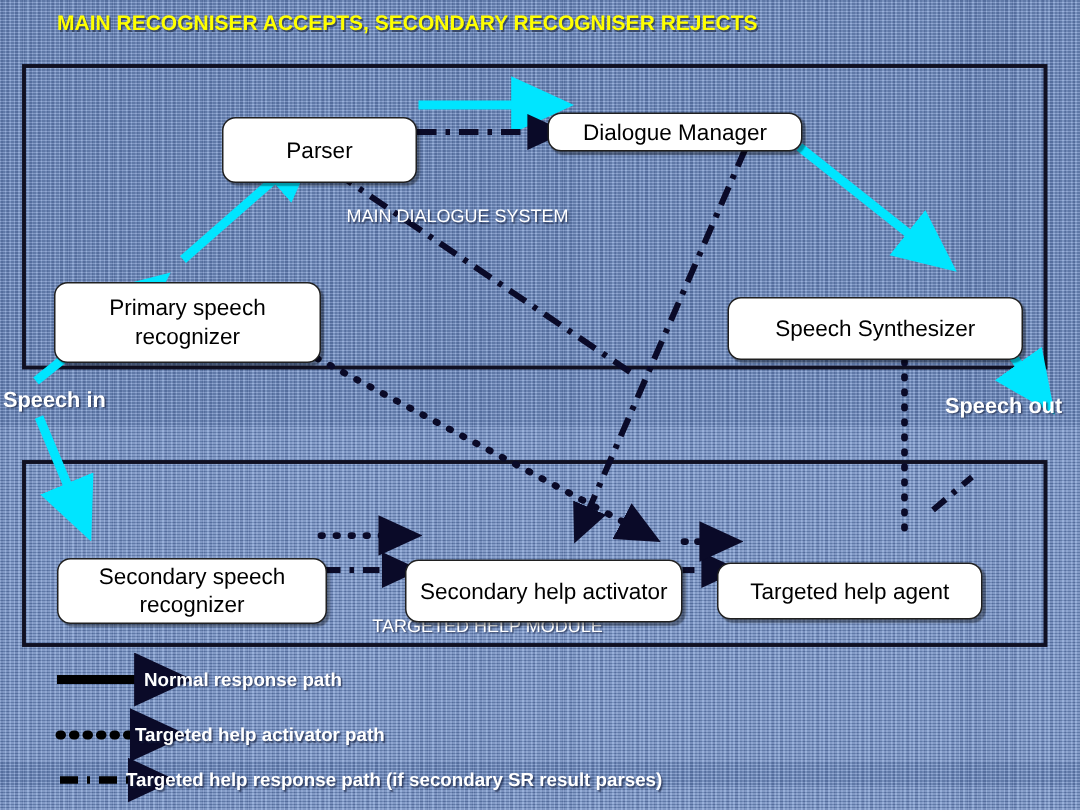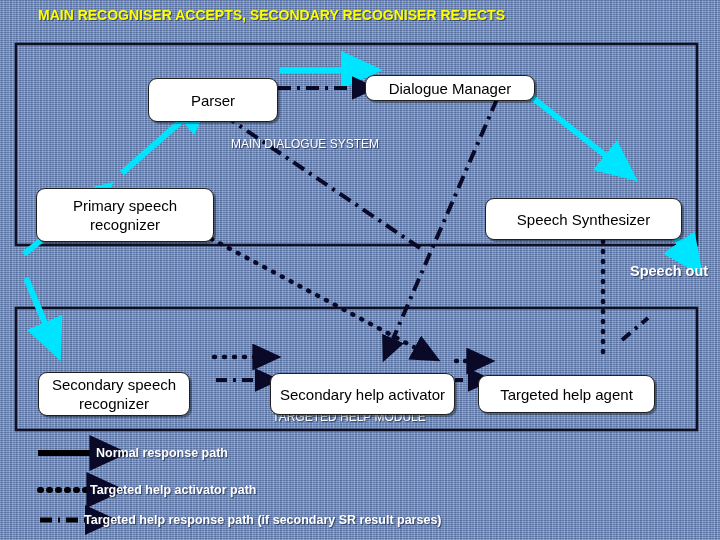--- a/index.html
+++ b/index.html
@@ -120,40 +120,41 @@
     <path d="M38,453 L105,453" stroke="#000000" stroke-width="6" fill="none" marker-end="url(#blackhead)"></path>
     <path d="M40,490 L102,490" stroke="#000000" stroke-width="6" fill="none" stroke-dasharray="1,8" stroke-linecap="round" marker-end="url(#blackhead)"></path>
     <path d="M40,520 L98,520" stroke="#000000" stroke-width="5" fill="none" stroke-dasharray="12,6,2,6" marker-end="url(#blackhead)"></path>
   </svg>
 
   <div class="title">MAIN RECOGNISER ACCEPTS, SECONDARY RECOGNISER REJECTS</div>
 
   <div class="grouplabel" style="left:190px; top:133px; width:230px;">MAIN DIALOGUE
 SYSTEM</div>
 
-  <div class="grouplabel" style="left:210px; top:406px; width:230px;margin-left:24px;">TARGETED HELP
+  <div class="grouplabel" style="left:210px; top:406px; width:230px;">TARGETED HELP
 MODULE</div>
 
   <div class="node" style="left:148px; top:55px; width:130px; height:44px;">Parser</div>
 
   <div class="node" style="left:365px; top:52px; width:170px; height:26px;">Dialogue Manager</div>
 
   <div class="node" style="left:36px; top:165px; width:178px; height:54px;text-align:center;">Primary speech
 recognizer</div>
 
   <div class="node" style="left:485px; top:175px; width:197px; height:42px;">Speech Synthesizer</div>
 
-  <div class="node" style="left:38px; top:349px; width:152px; height:44px;">Secondary speech
+  <div class="node" style="left:38px; top:349px; width:180px; height:44px;">Secondary speech
 recognizer</div>
 
   <div class="node" style="left:270px; top:350px; width:185px; height:42px;">Secondary help
 activator</div>
 
   <div class="node" style="left:478px; top:352px; width:177px; height:38px;">Targeted help agent</div>
 
+  <div class="io-label" style="left:2px; top:258px; width:120px;">Speech in</div>
 
   <div class="io-label" style="left:630px; top:262px; width:86px; ">Speech
 out</div>
 
   <div class="legend-label" style="left:96px; top:445px;">Normal response path</div>
 
   <div class="legend-label" style="left:90px; top:482px;">Targeted help activator path</div>
 
   <div class="legend-label" style="left:84px; top:512px;">Targeted help response path (if secondary SR result parses)</div>
 

